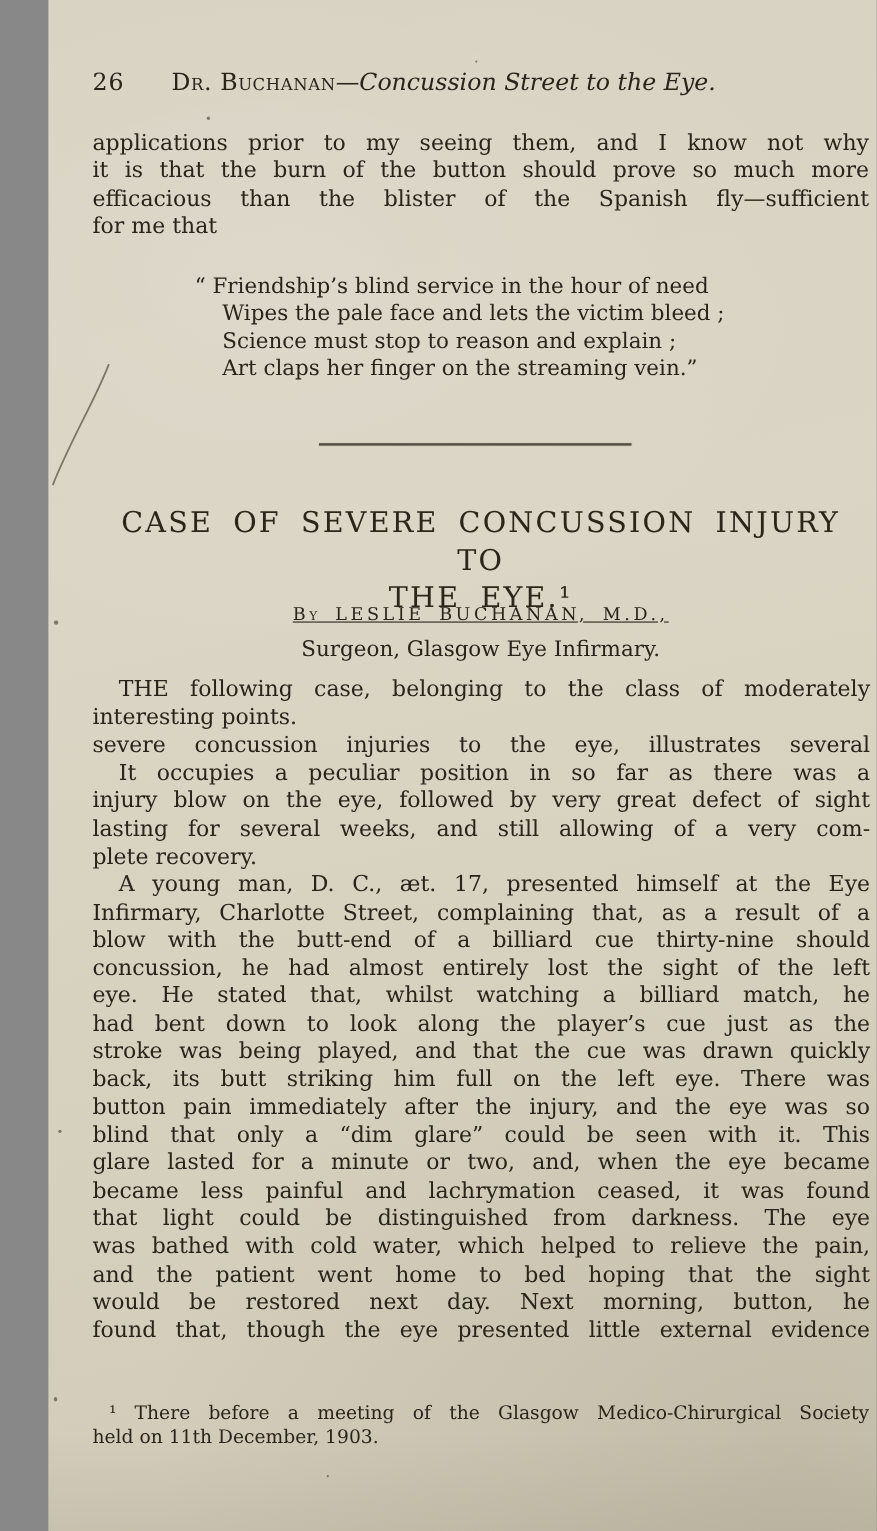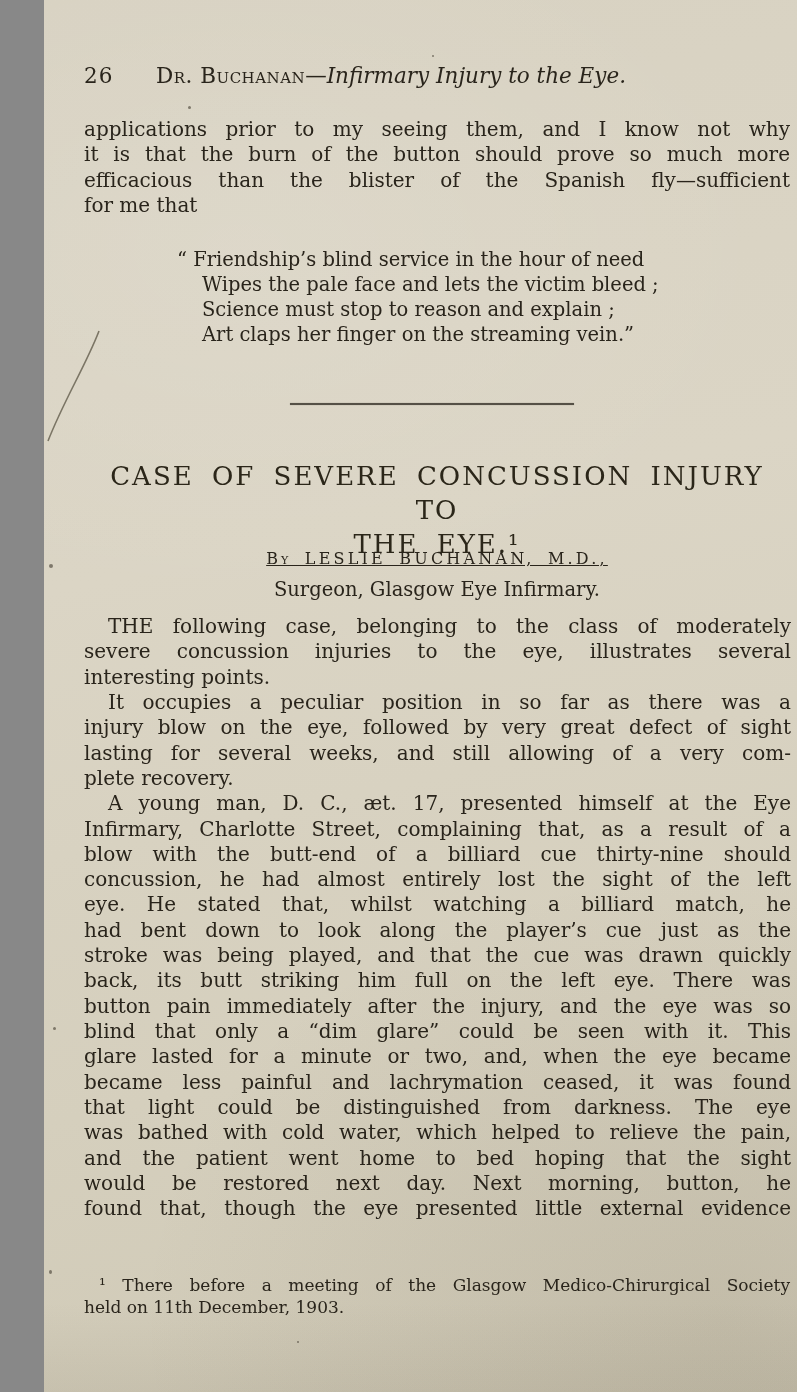--- a/index.html
+++ b/index.html
@@ -68,21 +68,21 @@
   }
   .speck { position: absolute; background: #4d473a; border-radius: 50%; opacity: 0.65; }
 </style>
 </head>
 <body>
 
 <div class="page">
 
   <div class="abs running-header">
     <span class="page-number">26</span>
-    <span class="rh-title"><span class="sc">Dr. Buchanan</span><span>—</span><span class="ital">Infirmary Injury to the Eye.</span></span>
+    <span class="rh-title"><span class="sc">Dr. Buchanan</span><span>—</span><span class="ital">Concussion Street to the Eye.</span></span>
   </div>
 
   <div class="abs intro-block">
       <div class="tline just">applications prior to my seeing them, and I know not why</div>
       <div class="tline just">it is that the burn of the button should prove so much more</div>
       <div class="tline just">efficacious than the blister of the Spanish fly—sufficient</div>
       <div class="tline">for me that</div>
     </div>
 
   <div class="abs verse-block">
@@ -102,22 +102,22 @@
     <div>CASE OF SEVERE CONCUSSION INJURY TO</div>
     <div>THE EYE.¹</div>
   </div>
 
   <div class="abs byline">By LESLIE BUCHANAN, M.D.,</div>
 
   <div class="abs affiliation">Surgeon, Glasgow Eye Infirmary.</div>
 
   <div class="abs body-block">
       <div class="tline just ind">THE following case, belonging to the class of moderately</div>
+      <div class="tline">interesting points.</div>
       <div class="tline just">severe concussion injuries to the eye, illustrates several</div>
-      <div class="tline">interesting points.</div>
       <div class="tline just ind">It occupies a peculiar position in so far as there was a</div>
       <div class="tline just">injury blow on the eye, followed by very great defect of sight</div>
       <div class="tline just">lasting for several weeks, and still allowing of a very com-</div>
       <div class="tline">plete recovery.</div>
       <div class="tline just ind">A young man, D. C., æt. 17, presented himself at the Eye</div>
       <div class="tline just">Infirmary, Charlotte Street, complaining that, as a result of a</div>
       <div class="tline just">blow with the butt-end of a billiard cue thirty-nine should</div>
       <div class="tline just">concussion, he had almost entirely lost the sight of the left</div>
       <div class="tline just">eye. He stated that, whilst watching a billiard match, he</div>
       <div class="tline just">had bent down to look along the player’s cue just as the</div>

